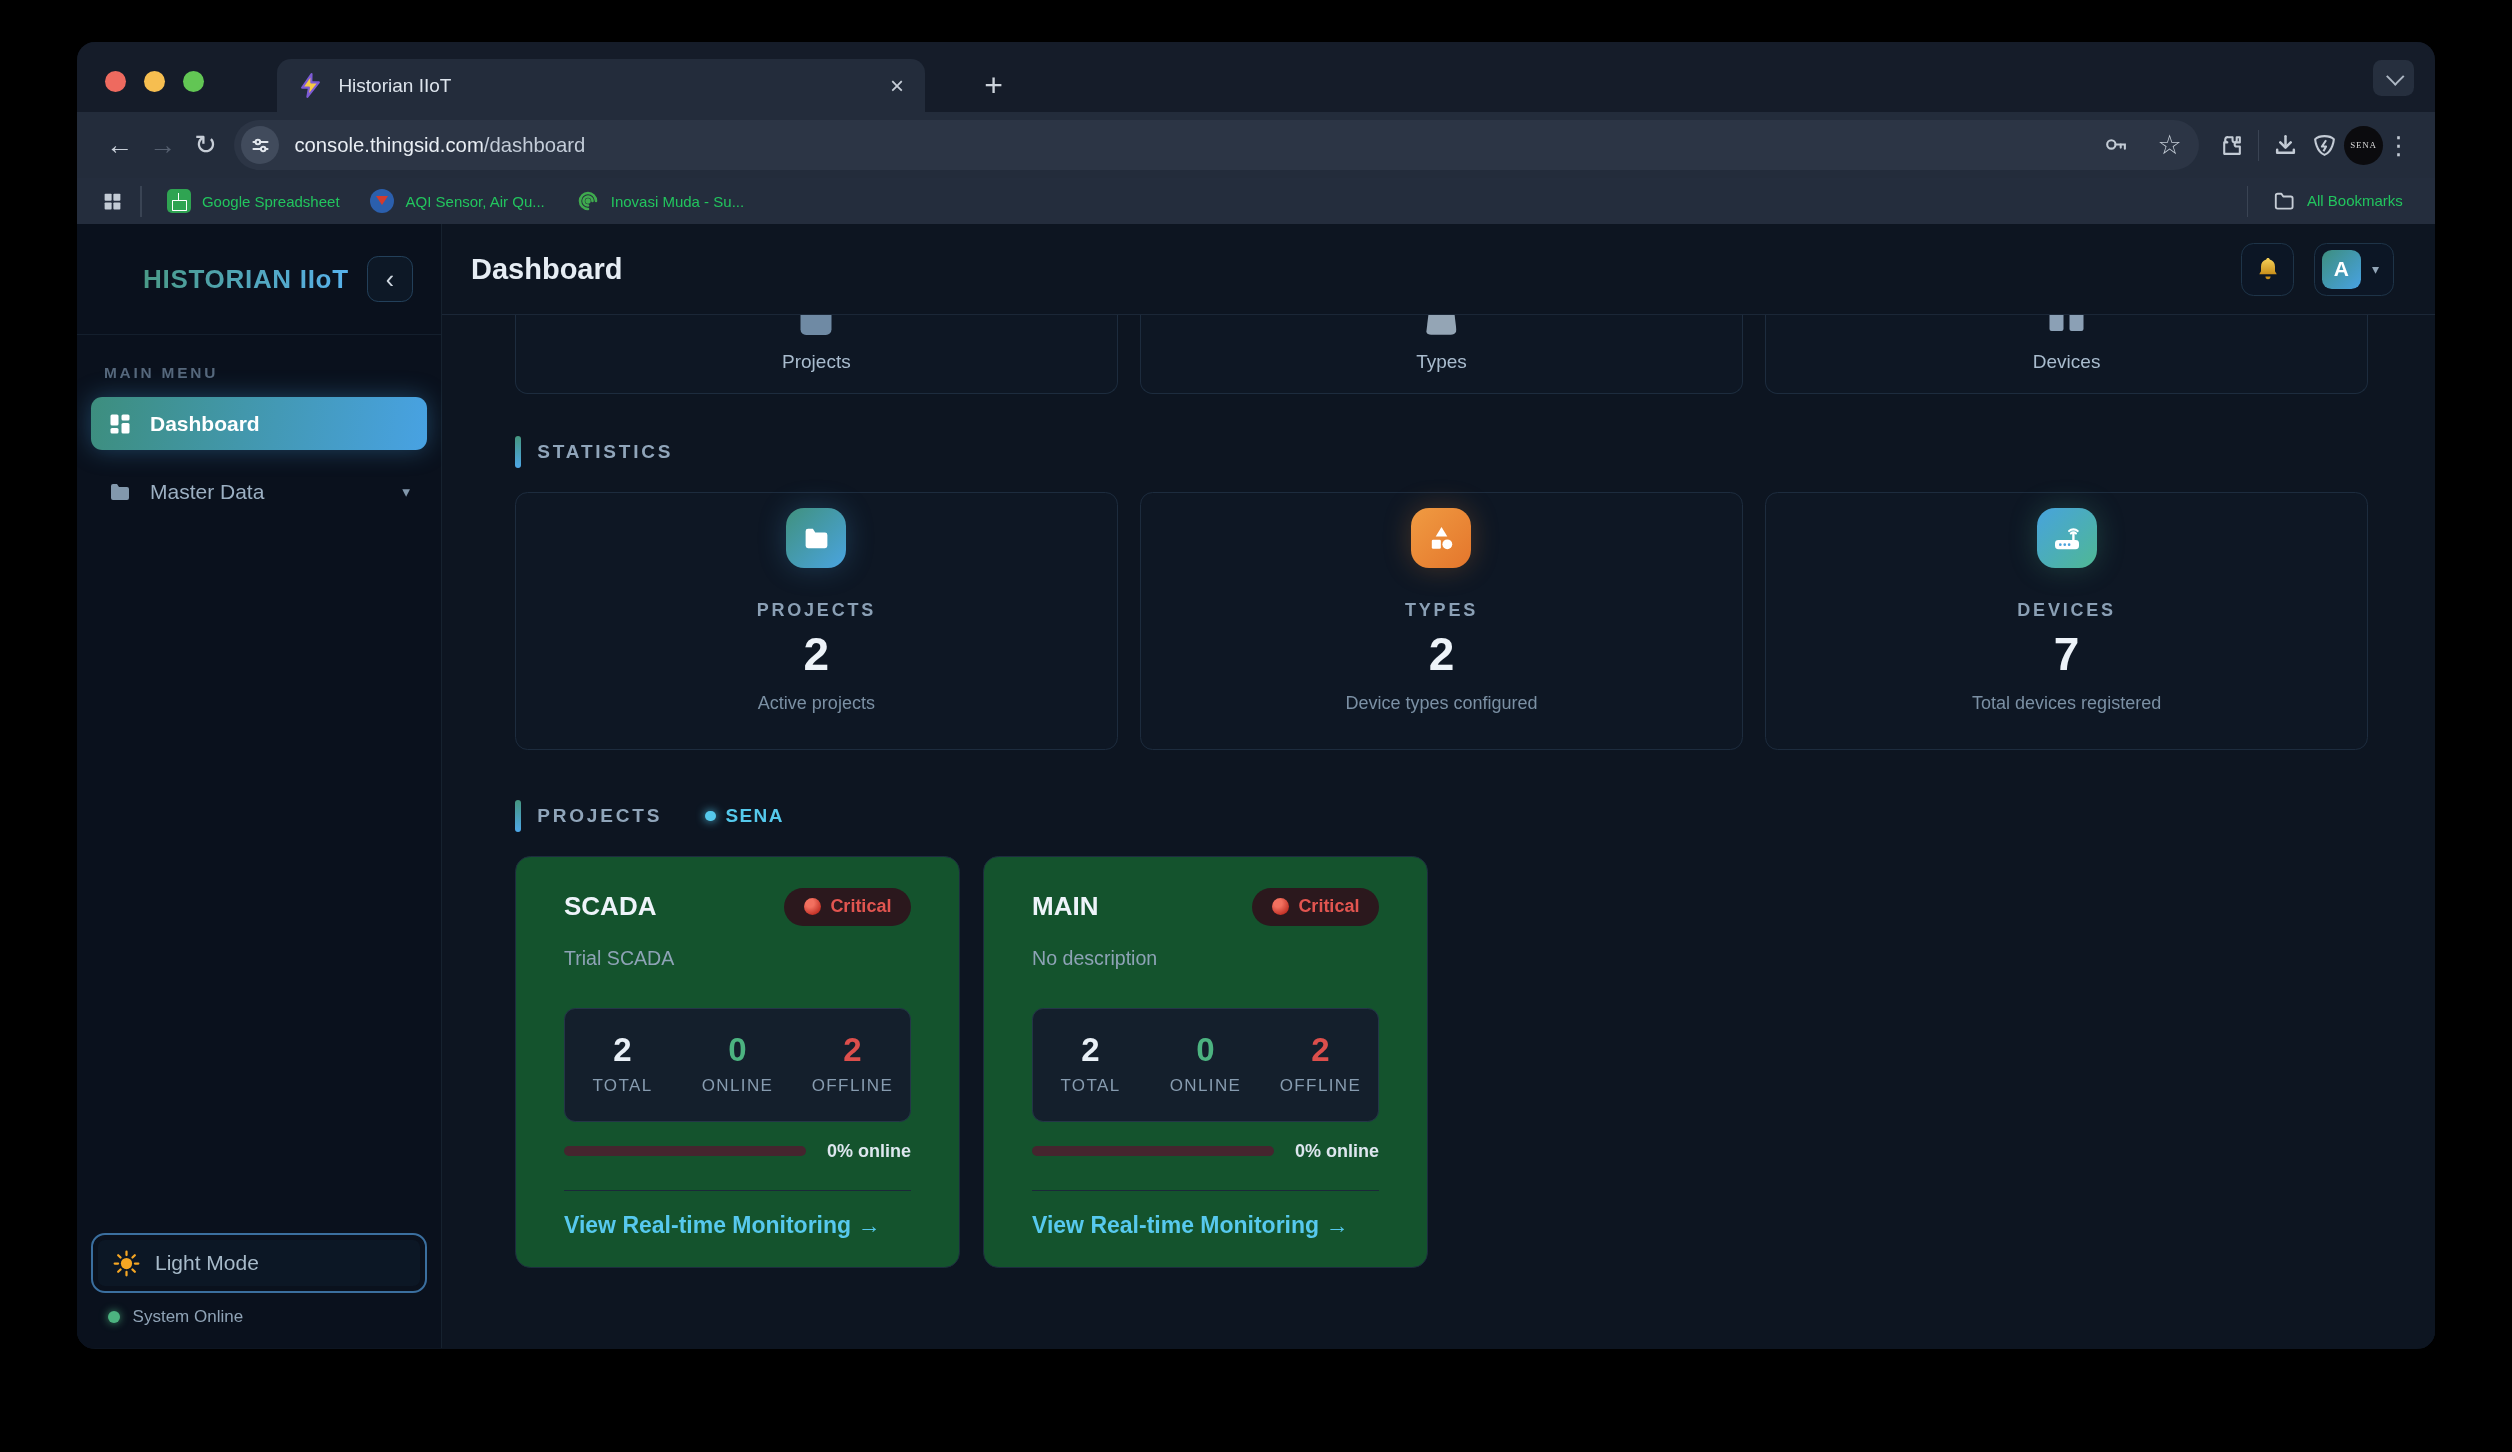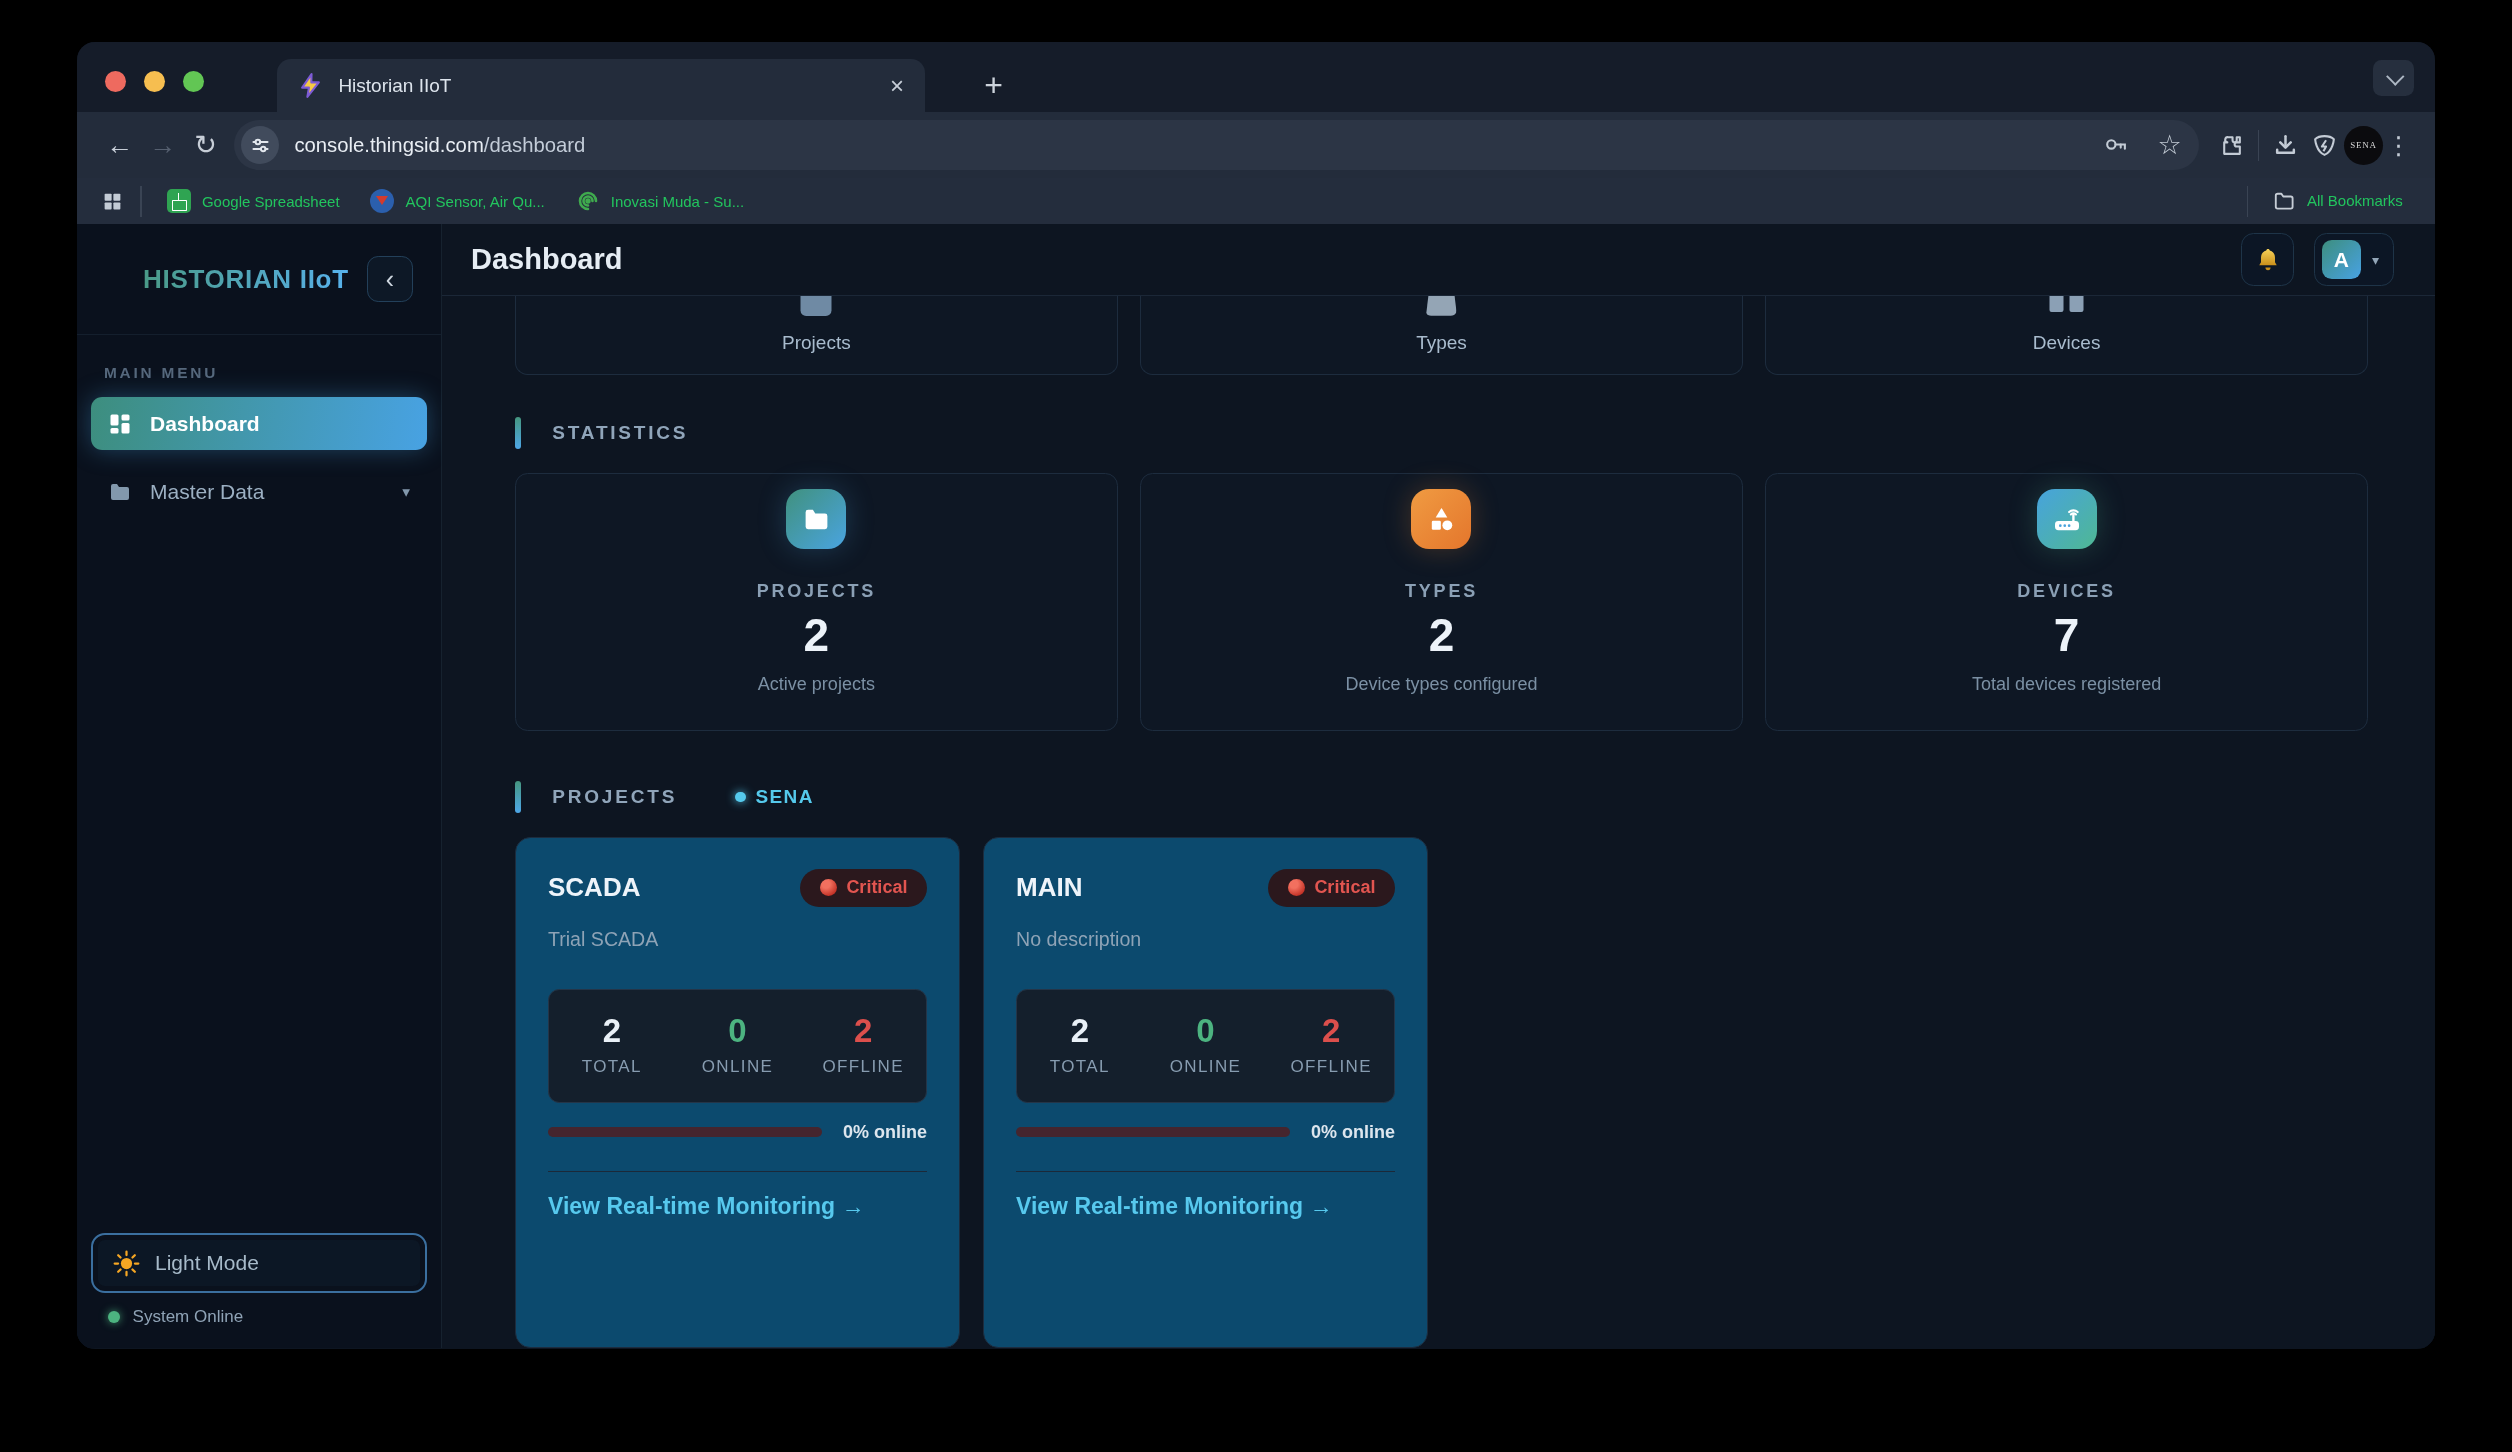--- a/index.html
+++ b/index.html
@@ -99,41 +99,41 @@
   .quick-card { flex:1; height:79px; background:#0e1724; border:1.4px solid #1d2c3e; border-top:none;
                 border-radius:0 0 12.6px 12.6px; position:relative; overflow:hidden; text-align:center; }
   .frag { position:absolute; top:-11.2px; left:50%; transform:translateX(-50%); width:31px; height:31px;
           border-radius:5.6px; background:#7e93a8; }
   .frag.two { background:transparent; width:39px; }
   .frag.two:before, .frag.two:after { content:""; position:absolute; bottom:4.2px; background:#8ba0b5; border-radius:2.1px; }
   .frag.two:before { left:2.8px; width:14px; height:18px; }
   .frag.two:after { right:2.8px; width:14px; height:18px; }
   .quick-label { margin-top:36px; font-size:19px; color:#a9bcce; }
 
-  .sec-head { display:flex; align-items:center; gap:31px; margin:42px 0 24px; }
+  .sec-head { display:flex; align-items:center; gap:16px; margin:42px 0 24px; }
   .sec-bar { width:6.3px; height:32px; border-radius:3.5px; background:linear-gradient(180deg,#45967f,#4ea7e8); }
   .sec-title { font-size:19px; font-weight:700; letter-spacing:2.8px; color:#90a5ba; }
   .live-wrap { display:flex; align-items:center; gap:9.8px; margin-left:27px; }
   .live-dot { width:10.5px; height:10.5px; border-radius:50%; background:#55c9ec; box-shadow:0 0 9.8px rgba(85,201,236,.9); }
   .live-text { font-size:19px; font-weight:800; letter-spacing:1.4px; color:#55c9ec; }
 
   .stat-card { flex:1; height:258px; background:#0e1724; border:1.4px solid #1d2c3e; border-radius:12.6px;
                text-align:center; padding-top:15.4px; }
   .stat-icon { width:60px; height:60px; border-radius:18px; margin:0 auto; display:flex;
                align-items:center; justify-content:center; }
   .ic-projects { background:linear-gradient(135deg,#40917e,#4aa4e0); box-shadow:0 0 28px rgba(74,164,224,.25); }
   .ic-types    { background:linear-gradient(135deg,#f09b42,#e4762c); box-shadow:0 0 28px rgba(232,136,50,.25); }
   .ic-devices  { background:linear-gradient(135deg,#47a3dd,#4fb894); box-shadow:0 0 28px rgba(79,184,148,.25); }
   .stat-label { margin-top:32px; font-size:18px; font-weight:700; letter-spacing:2.8px; color:#8ba0b5; }
   .stat-value { margin-top:9.8px; font-size:46px; font-weight:700; color:#edf3f9; line-height:1; }
   .stat-caption { margin-top:15.4px; font-size:18px; color:#7b90a4; }
 
   .proj-row { display:flex; gap:23px; }
-  .proj-card { width:445px; height:511px; background:#0c4a6e; border:1.4px solid #1d2c3e; border-radius:15.4px;
-               padding:31px 32px 0; }
+  .proj-card { width:445px; height:412px; background:#14532d; border:1.4px solid #1d2c3e; border-radius:15.4px;
+               padding:31px 48px 0; }
   .proj-top { display:flex; align-items:center; justify-content:space-between; }
   .proj-name { font-size:26px; font-weight:700; color:#eef4fa; }
   .badge { display:flex; align-items:center; gap:9.8px; background:#2b181d; border-radius:700px; padding:8.4px 19.6px; }
   .badge-dot { width:17px; height:17px; border-radius:50%; background:radial-gradient(circle at 35% 30%,#f2705f 25%,#c33126 75%); }
   .badge-text { font-size:18px; font-weight:700; color:#e25550; }
   .proj-desc { margin-top:21px; font-size:19.6px; color:#8ea3b6; }
   .proj-stats { margin-top:38px; background:#141f2c; border:1.4px solid #243548; border-radius:11.2px;
                 display:flex; padding:24px 0 25px; }
   .pcol { flex:1; text-align:center; }
   .pval { font-size:33px; font-weight:800; line-height:1; }

